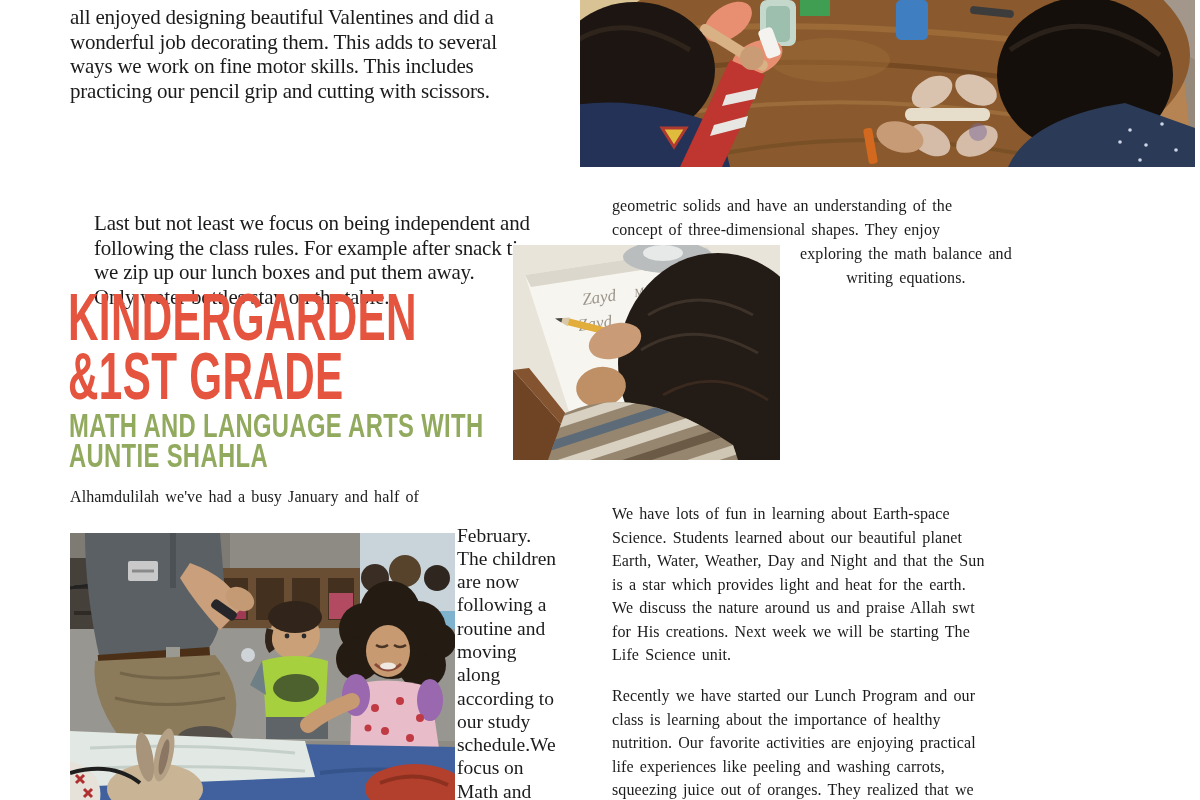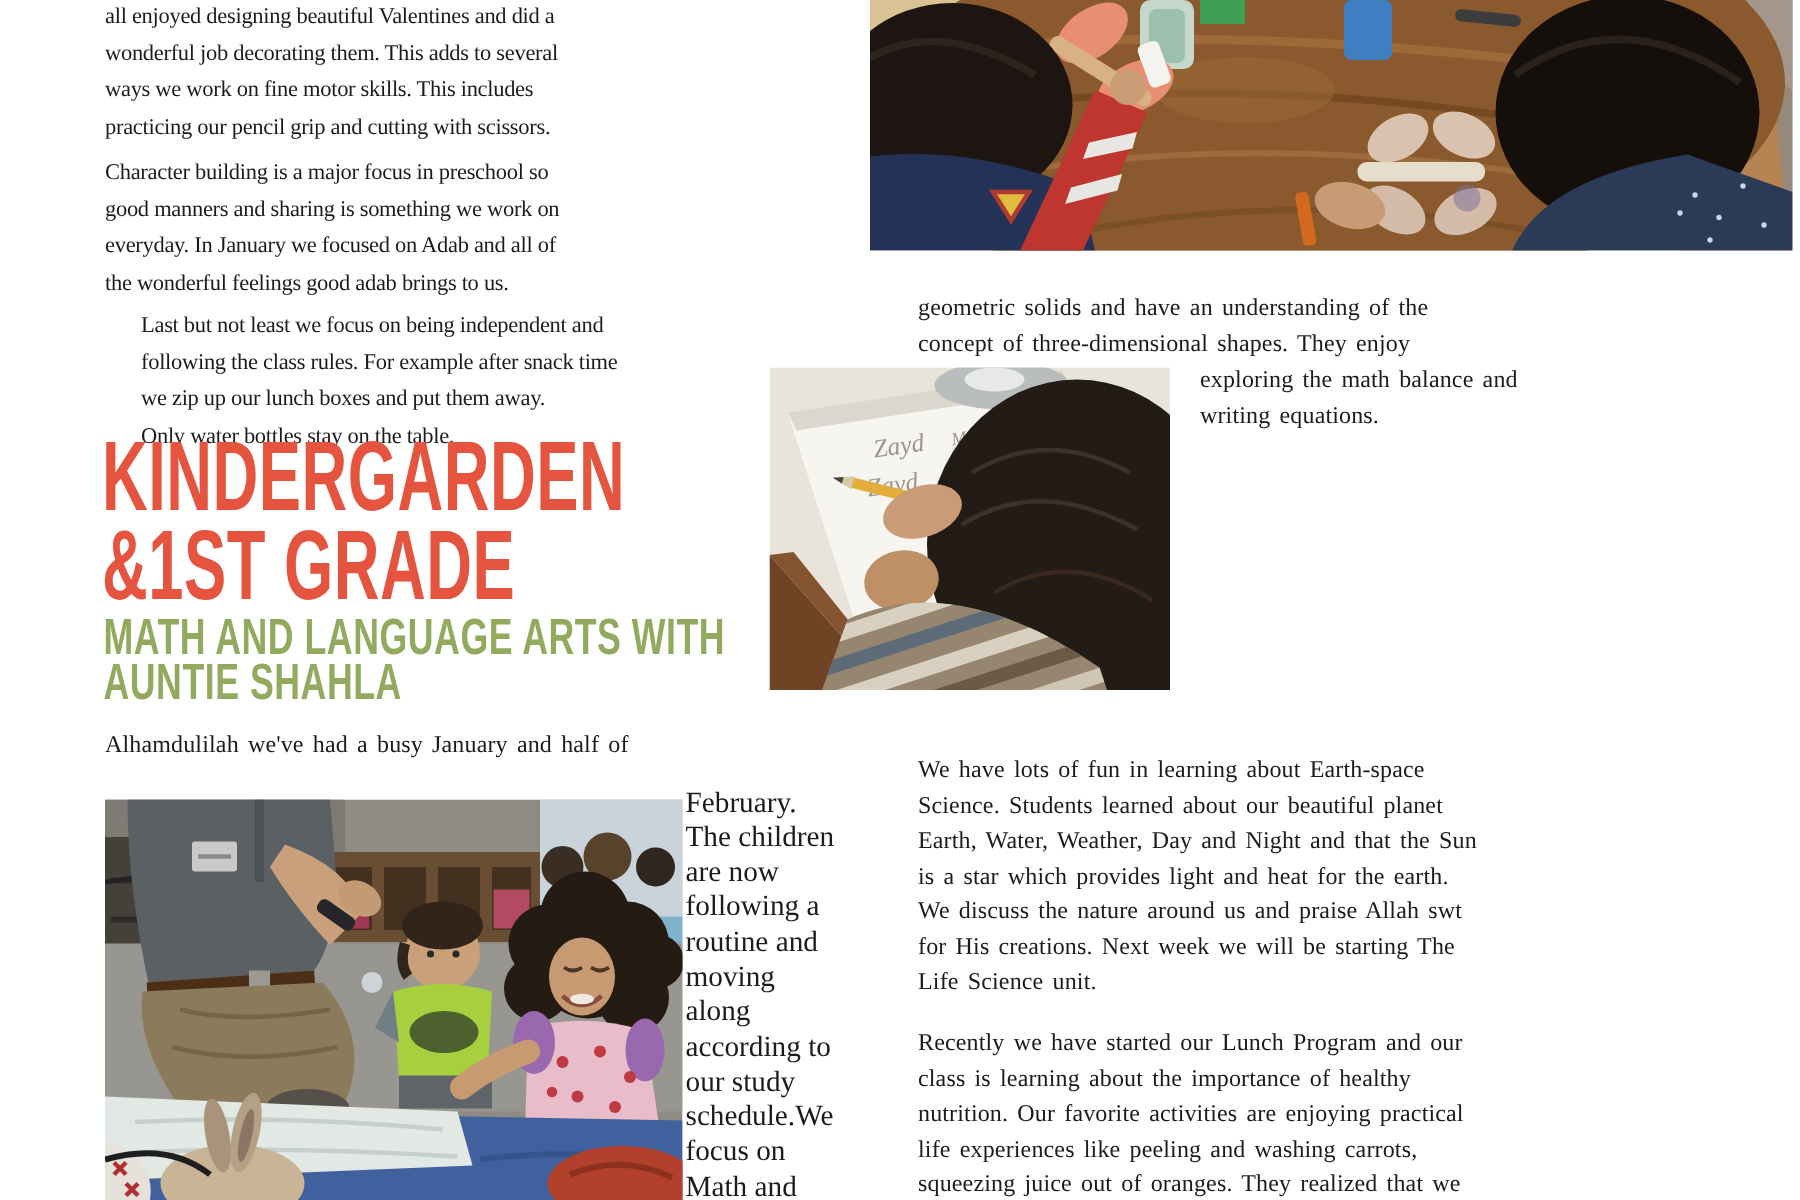--- a/index.html
+++ b/index.html
@@ -1,43 +1,39 @@
 <!DOCTYPE html>
 <html><head>
 <meta charset="utf-8">
 <style>
   html,body{margin:0;padding:0;}
   .page{
     position:relative;width:1200px;height:800px;background:#ffffff;
     overflow:hidden;font-family:"Liberation Serif",serif;color:#1b1b1b;
   }
   .t{position:absolute;white-space:pre;}
-  .lg{font-size:15px;line-height:24.5px;letter-spacing:-0.2px;}
+  .lg{font-size:21px;line-height:24.5px;letter-spacing:-0.2px;}
   .md{font-size:16px;line-height:23.5px;word-spacing:2px;letter-spacing:0.1px;}
   .nw{font-size:19.5px;line-height:23.3px;word-spacing:normal;}
   .display{position:absolute;font-family:"Liberation Sans",sans-serif;font-weight:bold;
     transform-origin:0 0;white-space:pre;line-height:1;}
   .h-red{color:#e4543e;font-size:66px;transform:scaleX(0.64);letter-spacing:0.5px;}
   .h-green{color:#92aa5e;font-size:34px;transform:scaleX(0.70);letter-spacing:0.5px;}
   .photo{position:absolute;display:block;}
   .photo svg{display:block;}
 </style>
 </head>
 <body>
 
 <div class="page">
 
   <p class="t lg" style="left:70px;top:-16px;">all enjoyed designing beautiful Valentines and did a
 wonderful job decorating them. This adds to several
 ways we work on fine motor skills. This includes
 practicing our pencil grip and cutting with scissors.</p>
-  <p class="t lg" style="left:70px;top:88px;">Character building is a major focus in preschool so
-good manners and sharing is something we work on
-everyday. In January we focused on Adab and all of
-the wonderful feelings good adab brings to us.</p>
   <p class="t lg" style="left:70px;top:190px;margin-left:24px;">Last but not least we focus on being independent and
 following the class rules. For example after snack time
 we zip up our lunch boxes and put them away.
 Only water bottles stay on the table.</p>
 
   <div class="display h-red" style="left:68px;top:284px;">KINDERGARDEN</div>
   <div class="display h-red" style="left:68px;top:343px;">&amp;1ST GRADE</div>
   <div class="display h-green" style="left:69px;top:408px;">MATH AND LANGUAGE ARTS WITH</div>
   <div class="display h-green" style="left:69px;top:438px;">AUNTIE SHAHLA</div>
 
@@ -51,21 +47,21 @@
 along
 according to
 our study
 schedule.We
 focus on
 Math and
 Language</p>
 
   <p class="t md" style="left:612px;top:178px;">geometric solids and have an understanding of the
 concept of three-dimensional shapes. They enjoy</p>
-  <p class="t md" style="left:800px;top:226px;">exploring the math balance and
+  <p class="t md" style="left:800px;top:226px;text-align:center;">exploring the math balance and
 writing equations.</p>
   <p class="t md" style="left:612px;top:486px;">We have lots of fun in learning about Earth-space
 Science. Students learned about our beautiful planet
 Earth, Water, Weather, Day and Night and that the Sun
 is a star which provides light and heat for the earth.
 We discuss the nature around us and praise Allah swt
 for His creations. Next week we will be starting The
 Life Science unit.</p>
   <p class="t md" style="left:612px;top:668px;">Recently we have started our Lunch Program and our
 class is learning about the importance of healthy

